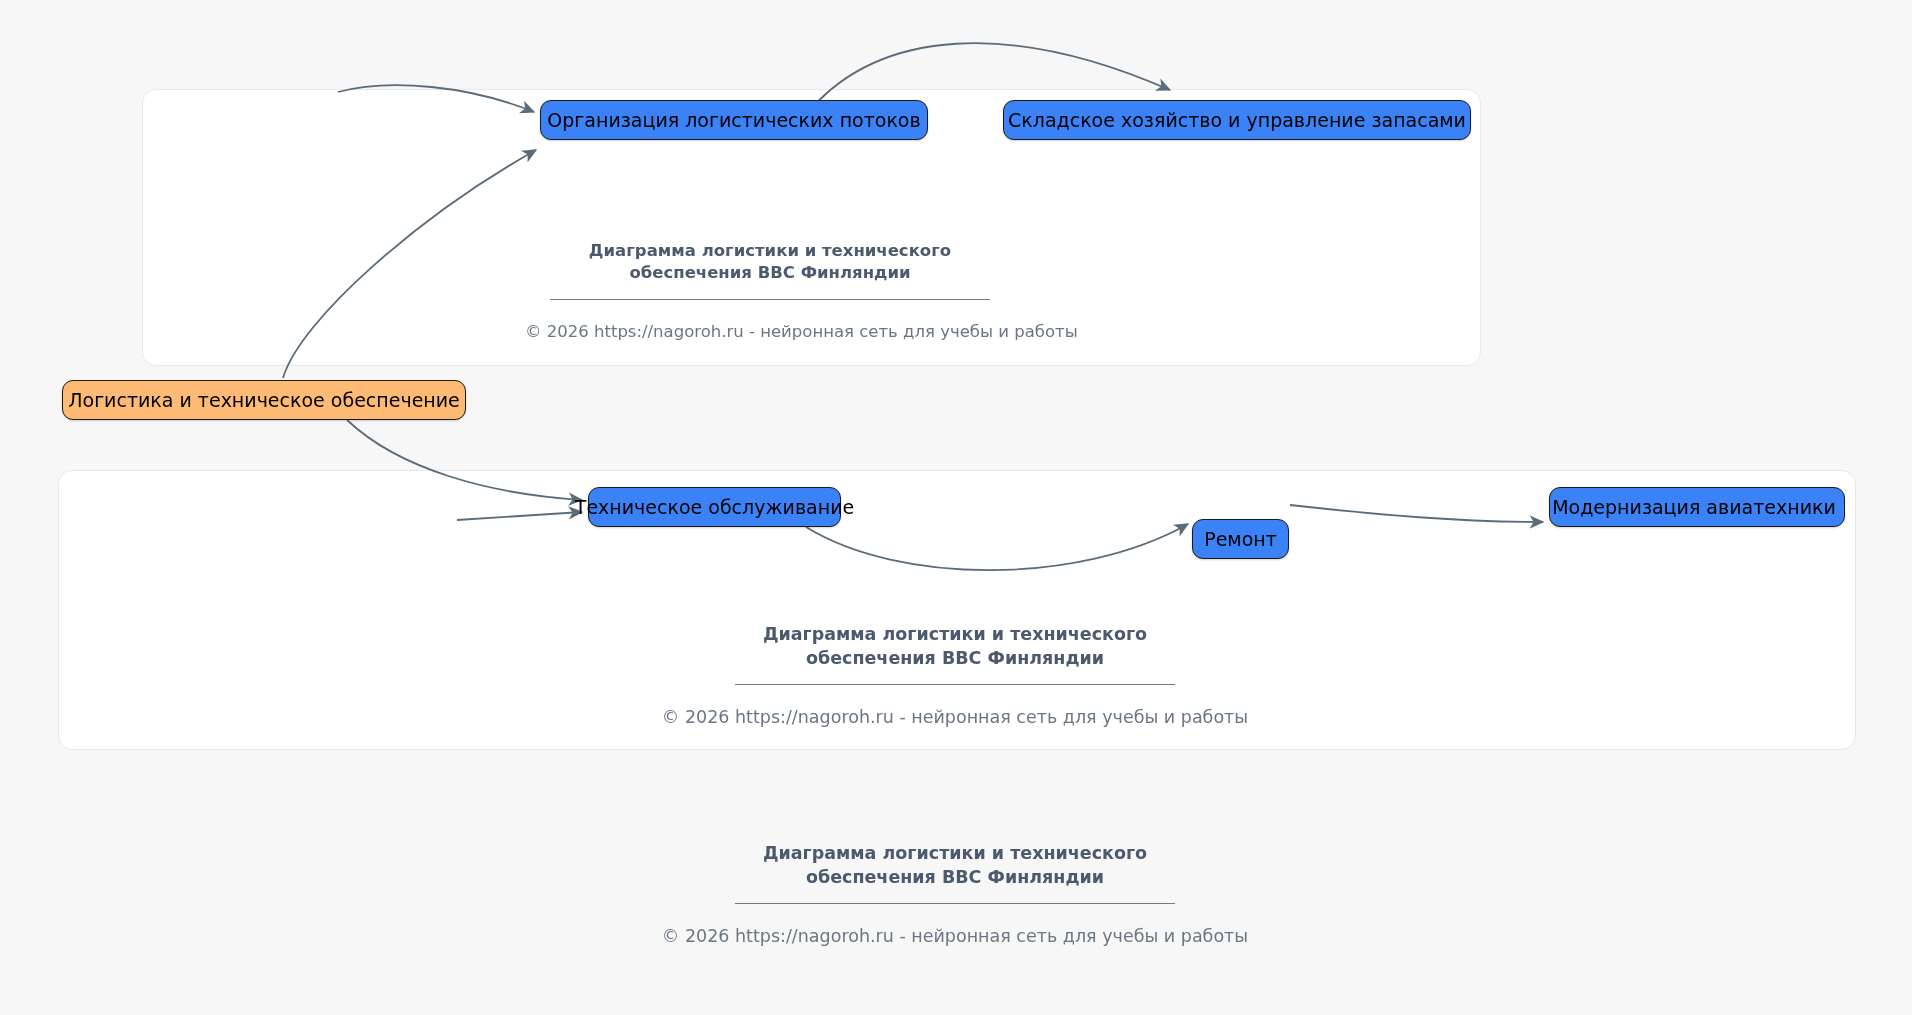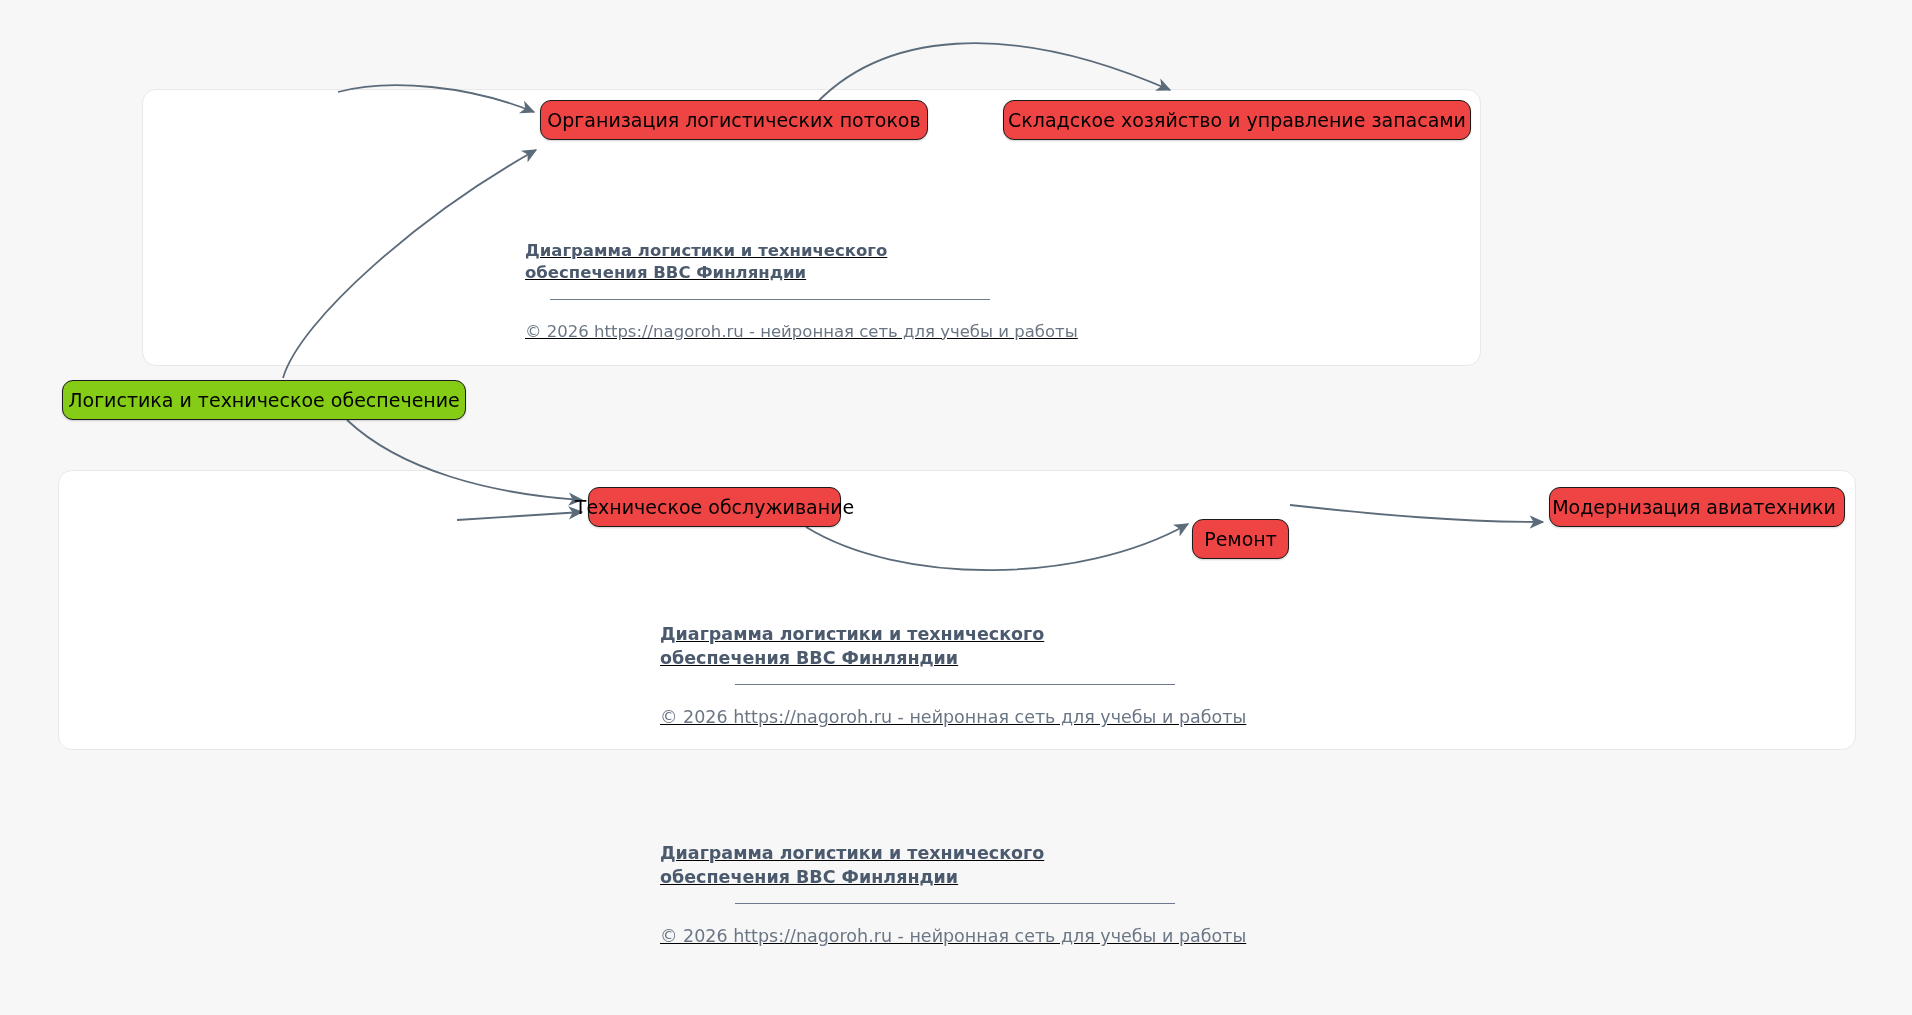--- a/index.html
+++ b/index.html
@@ -36,23 +36,22 @@
   #panel-bottom {
     left: 58px;
     top: 470px;
     width: 1798px;
     height: 280px;
   }
 
   
   .watermark {
     position: absolute;
-    text-align: left;
+    text-align: center;
     pointer-events: none;
-    text-decoration: underline;
   }
   .wm-title {
     color: #4c5a6e;
     font-weight: bold;
     line-height: 1.35;
     white-space: pre-line;
   }
   .wm-rule {
     height: 0;
     border-top: 1px solid #6c7a8c;
@@ -96,22 +95,22 @@
     justify-content: center;
     border: 1.6px solid #1b1b1b;
     border-radius: 11px;
     font-size: 19px;
     color: #000000;
     white-space: nowrap;
     padding: 0 14px;
     height: 40px;
     box-shadow: 0 1px 2px rgba(0,0,0,0.18);
   }
-  .node.purple { background: #ef4444; }
-  .node.green  { background: #84cc16; }
+  .node.purple { background: #3b82f6; }
+  .node.green  { background: #fdba74; }
 
   #node-root     { left: 62px;  top: 380px; width: 404px; }
   #node-flows    { left: 540px; top: 100px; width: 388px; }
   #node-storage  { left: 1003px; top: 100px; width: 468px; text-align: right; }
   #node-maint    { left: 588px; top: 487px; width: 253px; }
   #node-repair   { left: 1192px; top: 487px; width: 97px; margin-top: 32px; }
   #node-upgrade  { left: 1549px; top: 487px; width: 296px; padding-left: 8px; }
 </style>
 </head>
 <body>

